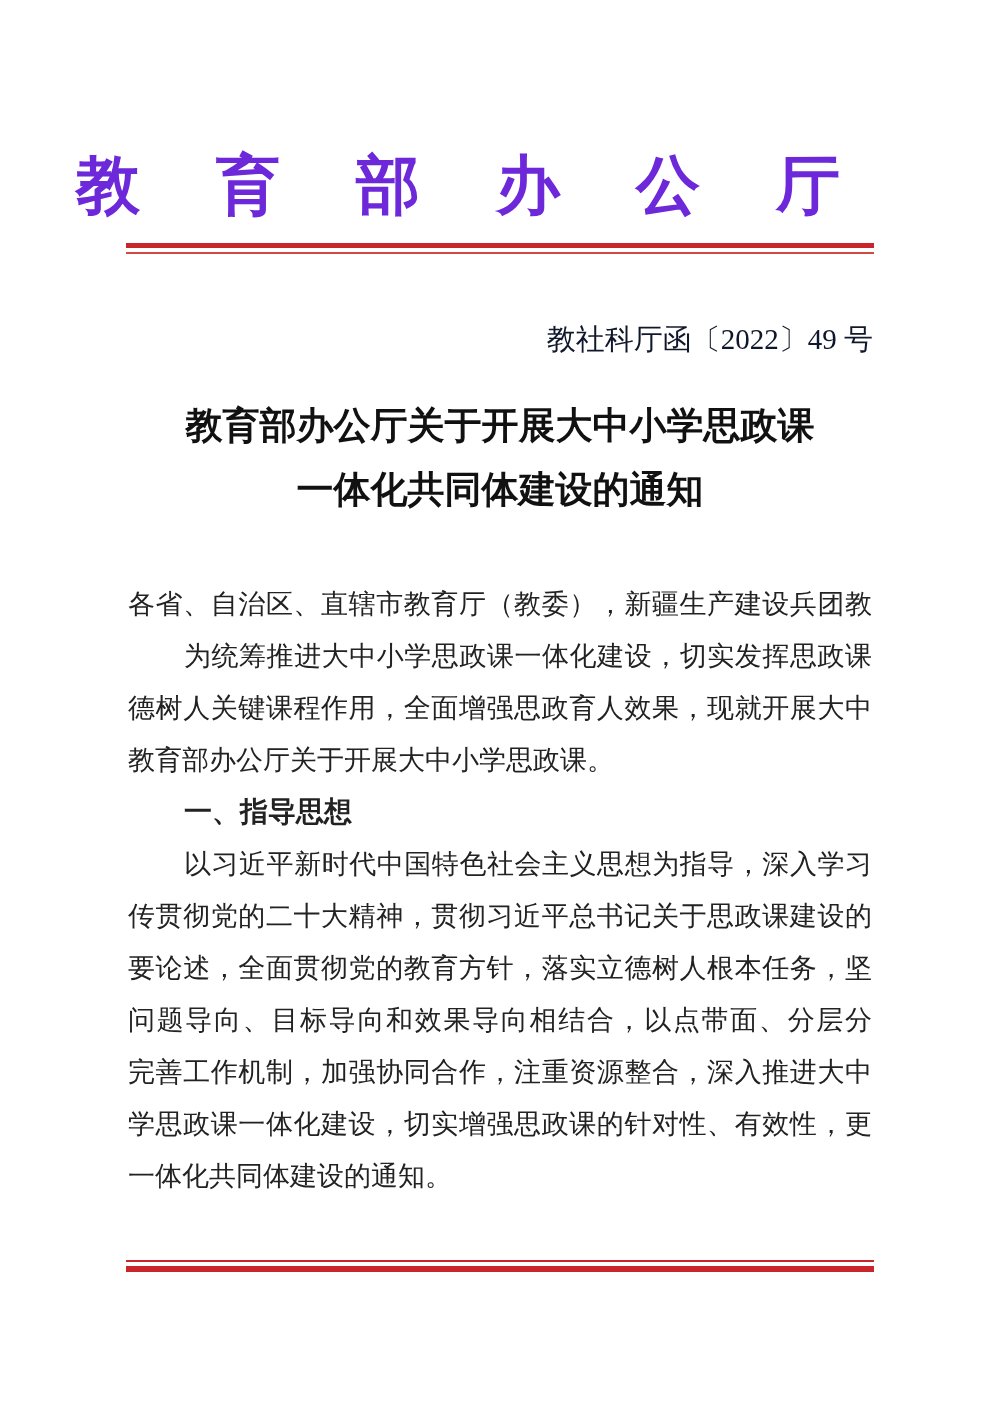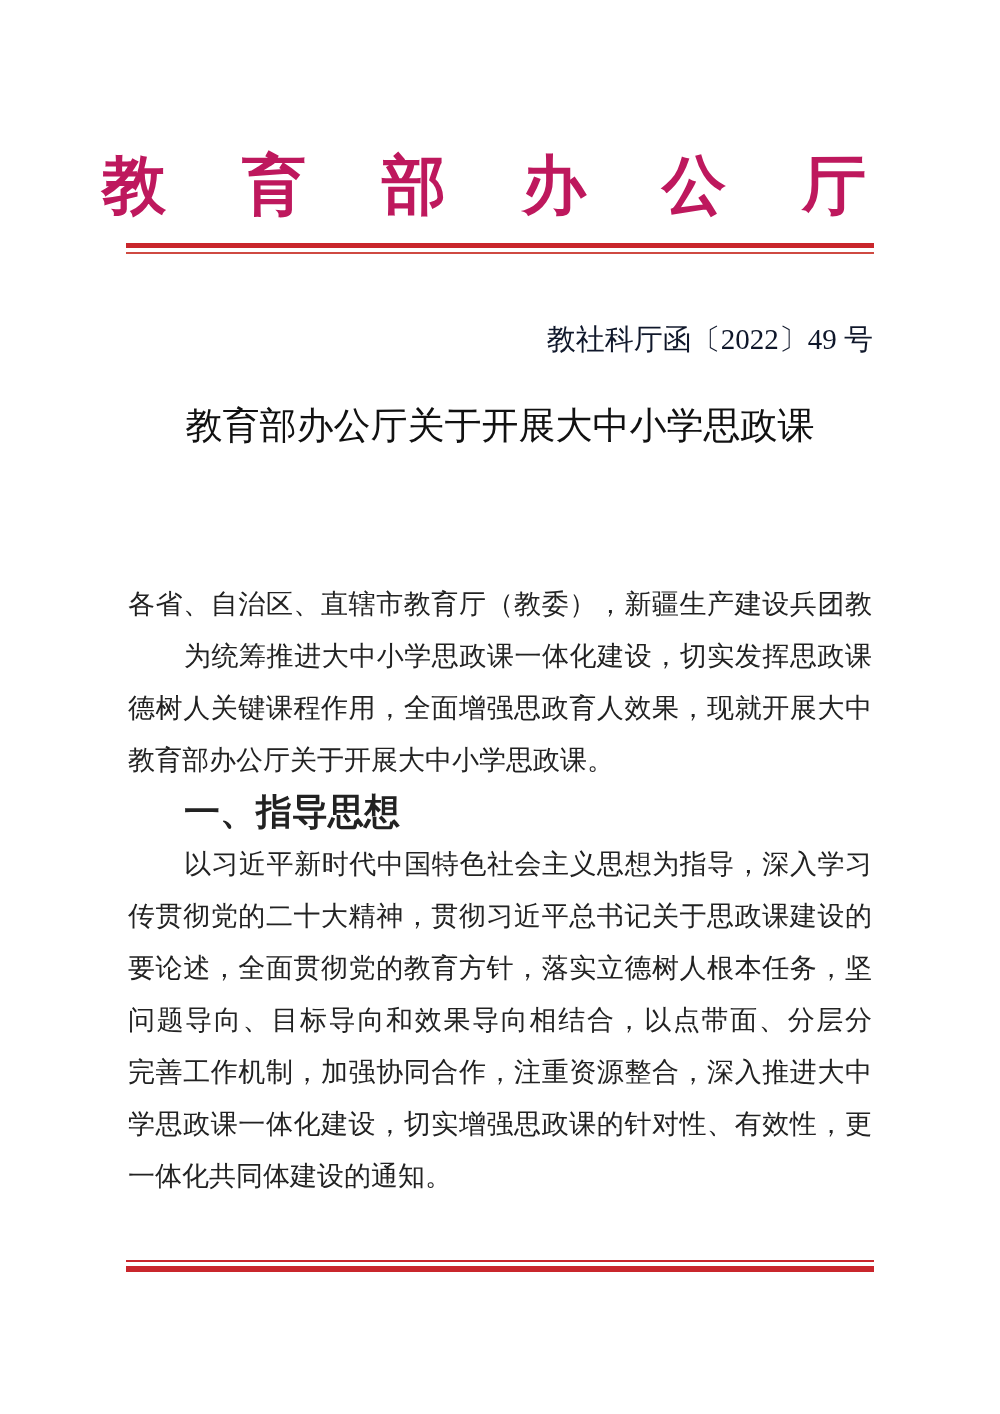--- a/index.html
+++ b/index.html
@@ -14,26 +14,26 @@
     background: #ffffff;
     overflow: hidden;
   }
 
   
   .agency {
     position: absolute;
     top: 142px;
     left: 0;
     right: 0;
-    text-align: center;
+    text-align: left;
     font-size: 64px;
     font-weight: bold;
-    color: #be185d;
+    color: #6d28d9;
     letter-spacing: 76px;
-    padding-left: 44px; 
+    padding-left: 76px; 
     white-space: nowrap;
   }
 
   
   .rule { position: absolute; left: 126px; right: 126px; }
   .rule-bar { width: 100%; }
   .hdr-rule { top: 243px; }
   .hdr-rule .thick { height: 5px; background: #c9262c; }
   .hdr-rule .gap { height: 4px; }
   .hdr-rule .thin { height: 2px; background: #cf4a42; }
@@ -49,21 +49,21 @@
     color: #0f172a;
   }
 
   
   .doc-title {
     position: absolute;
     top: 394px;
     left: 0;
     right: 0;
     text-align: center;
-    font-weight: normal;
+    font-weight: bold;
     color: #111111;
     font-size: 37px;
     line-height: 64px;
   }
 
   
   .doc-body {
     position: absolute;
     top: 578px;
     left: 128px;
@@ -71,21 +71,21 @@
     color: #222222;
     font-size: 27px;
   }
   .line {
     height: 52px;
     line-height: 52px;
     overflow: hidden;
   }
   .line.indent { padding-left: 56px; }
   .line.fill { text-align: justify; text-align-last: justify; text-justify: inter-character; }
-  .line.bold { font-weight: bold; font-family: "Liberation Sans", sans-serif; font-size: 36px; }
+  .line.bold { font-weight: bold; font-family: "Liberation Sans", sans-serif; font-size: 28px; }
 
   
   .ftr-rule { top: 1260px; }
   .ftr-rule .thin { height: 2px; background: #c9262c; }
   .ftr-rule .gap { height: 4px; }
   .ftr-rule .thick { height: 6px; background: #c9262c; }
 </style>
 </head>
 <body>
 
@@ -96,20 +96,21 @@
   <div class="rule hdr-rule">
     <div class="rule-bar thick"></div>
     <div class="rule-bar gap"></div>
     <div class="rule-bar thin"></div>
   </div>
 
   <div class="doc-number">教社科厅函〔2022〕49 号</div>
 
   <div class="doc-title">
     <div>教育部办公厅关于开展大中小学思政课</div>
+    <div>一体化共同体建设的通知</div>
   </div>
 
   <div class="doc-body">
       <div class="line fill">各省、自治区、直辖市教育厅（教委），新疆生产建设兵团教育</div>
       <div class="line indent fill">为统筹推进大中小学思政课一体化建设，切实发挥思政课立</div>
       <div class="line fill">德树人关键课程作用，全面增强思政育人效果，现就开展大中小</div>
       <div class="line">教育部办公厅关于开展大中小学思政课。</div>
       <div class="line indent bold">一、指导思想</div>
       <div class="line indent fill">以习近平新时代中国特色社会主义思想为指导，深入学习宣</div>
       <div class="line fill">传贯彻党的二十大精神，贯彻习近平总书记关于思政课建设的重</div>

